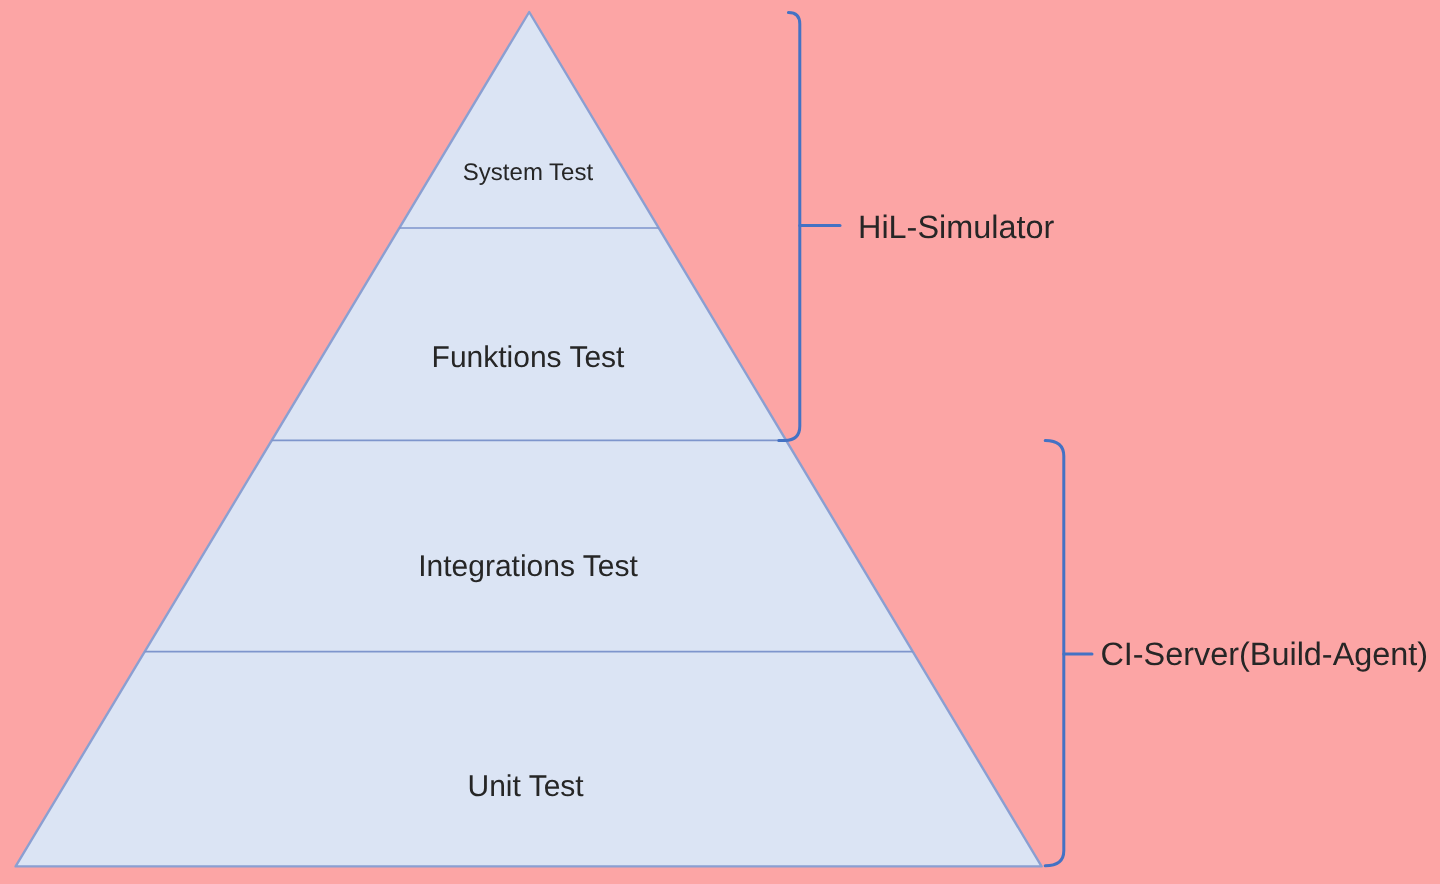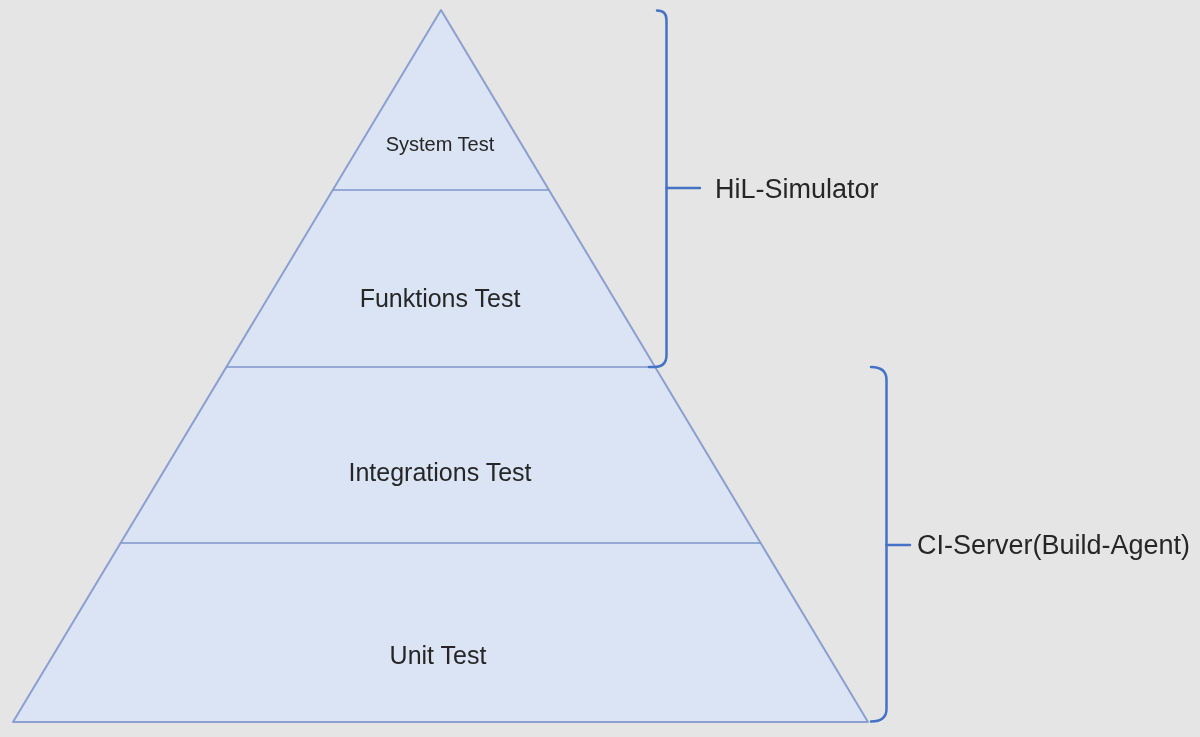--- a/index.html
+++ b/index.html
@@ -4,21 +4,21 @@
 <style>
   html, body {
     margin: 0;
     padding: 0;
     background: #ffffff;
   }
   .stage {
     position: relative;
     width: 1200px;
     height: 737px;
-    background: #e5e5e5;
+    background: #fca5a5;
     overflow: hidden;
     font-family: "Liberation Sans", sans-serif;
   }
   svg { display: block; }
   .pyramid {
     fill: #dbe4f4;
     stroke: #8b9fd1;
     stroke-width: 2;
     stroke-linejoin: round;
   }

